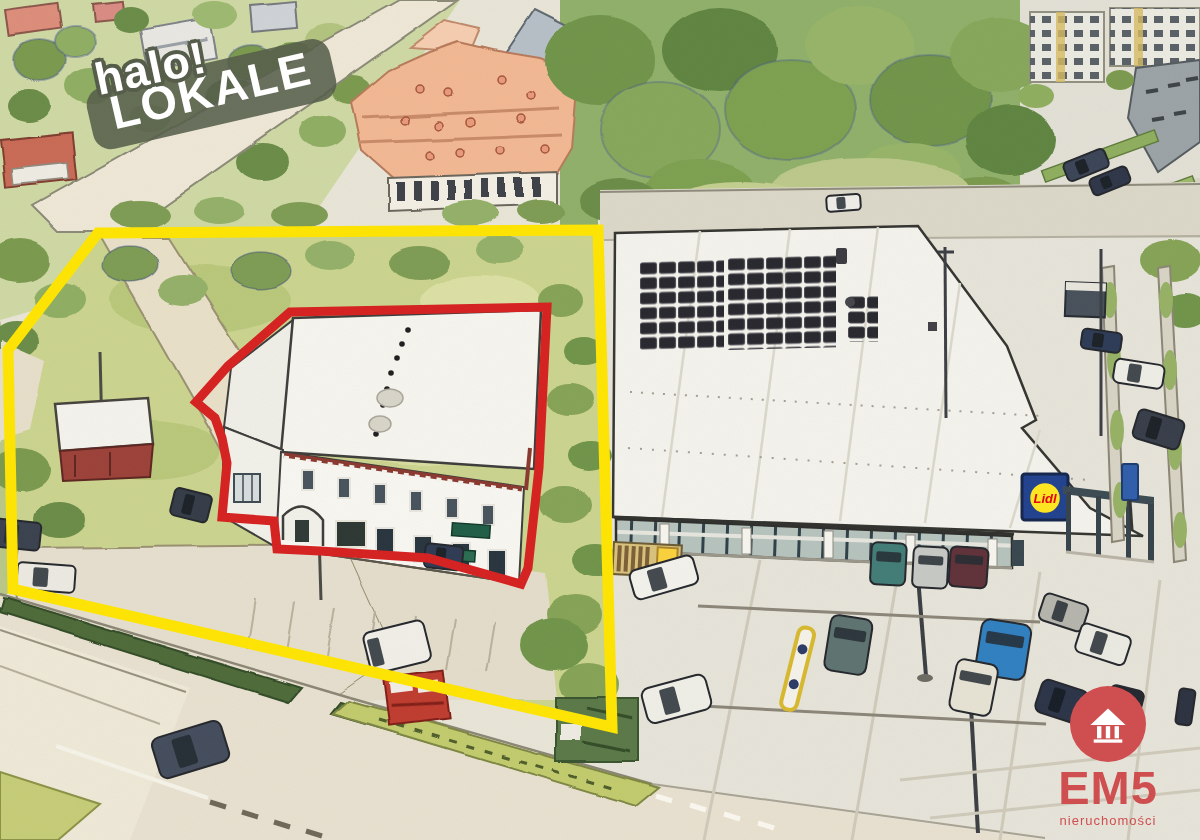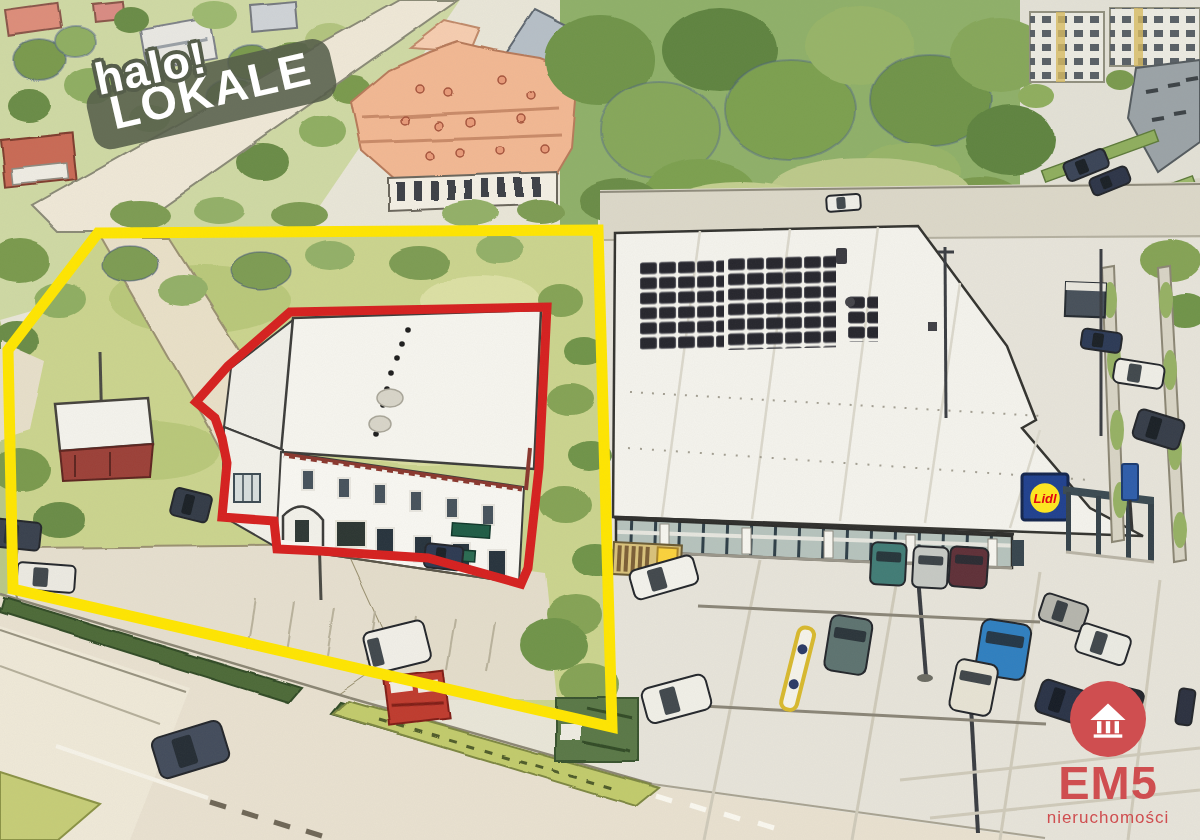--- a/index.html
+++ b/index.html
@@ -14,21 +14,21 @@
     text-shadow:-3px -3px 0 #565e4b,3px -3px 0 #565e4b,-3px 3px 0 #565e4b,3px 3px 0 #565e4b,
       0 -4px 0 #565e4b,0 4px 0 #565e4b,-4px 0 0 #565e4b,4px 0 0 #565e4b;}
   .lokale-pill{display:inline-block;background:rgba(86,94,75,.88);color:#fff;font-size:47px;
     font-weight:bold;letter-spacing:2px;padding:4px 22px 12px;border-radius:18px;margin-top:-16px;
     position:relative;z-index:1;transform:rotate(-1deg);line-height:1;}
   
   .em5-logo{position:absolute;right:14px;bottom:12px;width:156px;text-align:center;color:#cf4e50;z-index:4;}
   .em5-circle{width:76px;height:76px;border-radius:50%;background:#cf4e50;margin:0 auto 4px;
     display:flex;align-items:center;justify-content:center;}
   .em5-name{font-size:47px;font-weight:bold;line-height:.95;letter-spacing:1px;}
-  .em5-sub{font-size:17px;letter-spacing:1px;margin-top:2px;}
+  .em5-sub{font-size:13px;letter-spacing:1px;margin-top:2px;}
 </style>
 </head>
 <body>
 
 <div class="scene">
 <svg class="base" width="1200" height="840" viewBox="0 0 1200 840">
 <defs>
   <filter id="wobble" x="-5%" y="-5%" width="110%" height="110%">
     <feTurbulence type="fractalNoise" baseFrequency="0.013 0.017" numOctaves="2" seed="11" result="w"></feTurbulence>
     <feDisplacementMap in="SourceGraphic" in2="w" scale="7" xChannelSelector="R" yChannelSelector="G"></feDisplacementMap>

